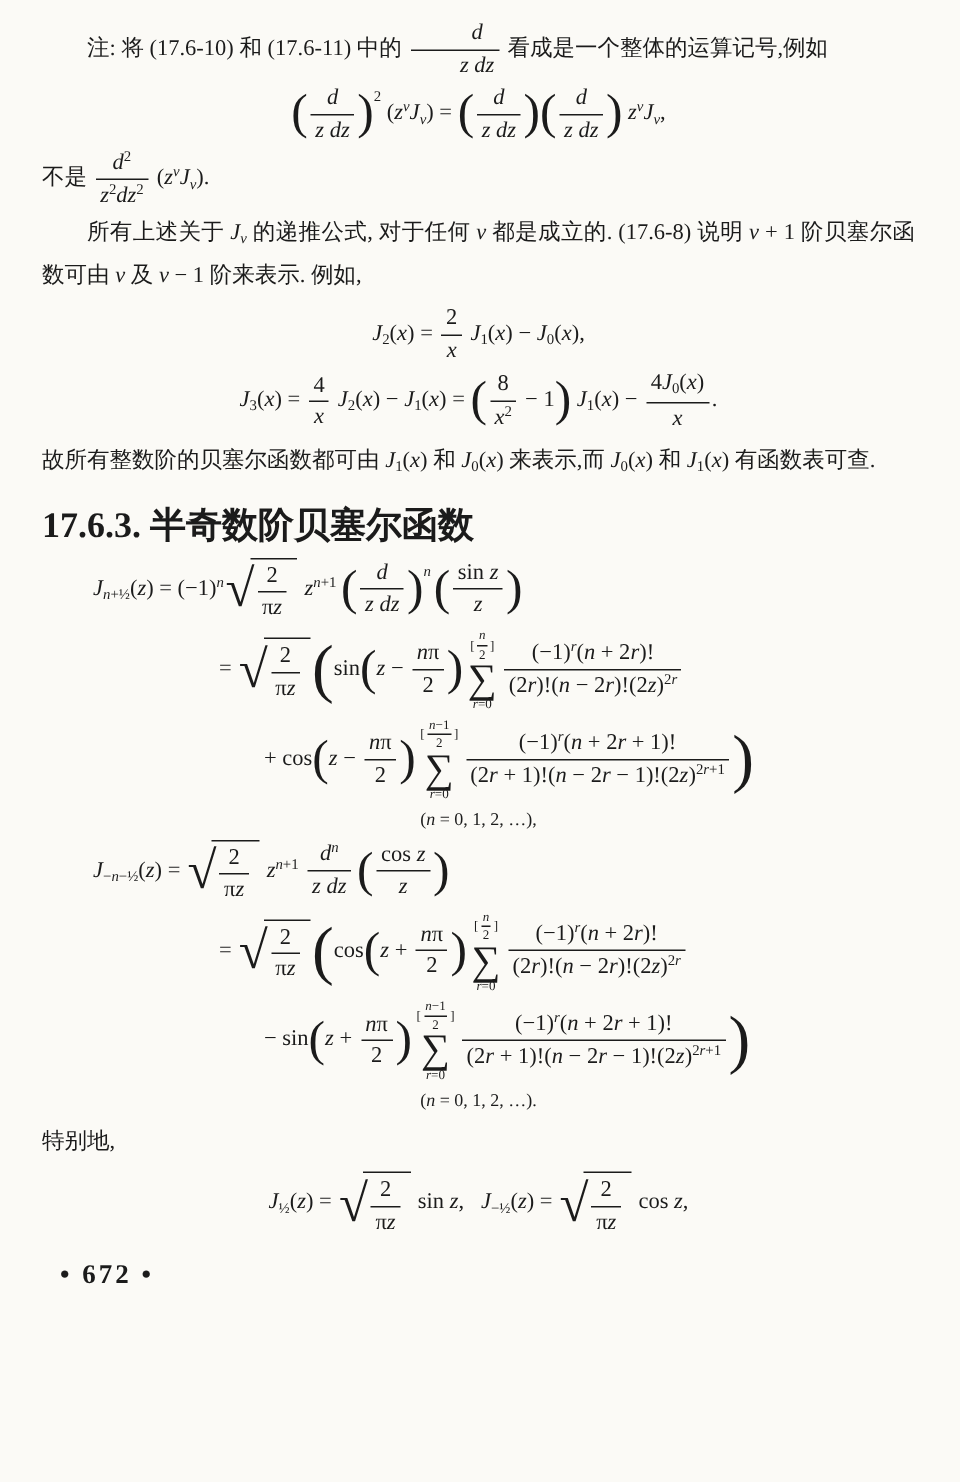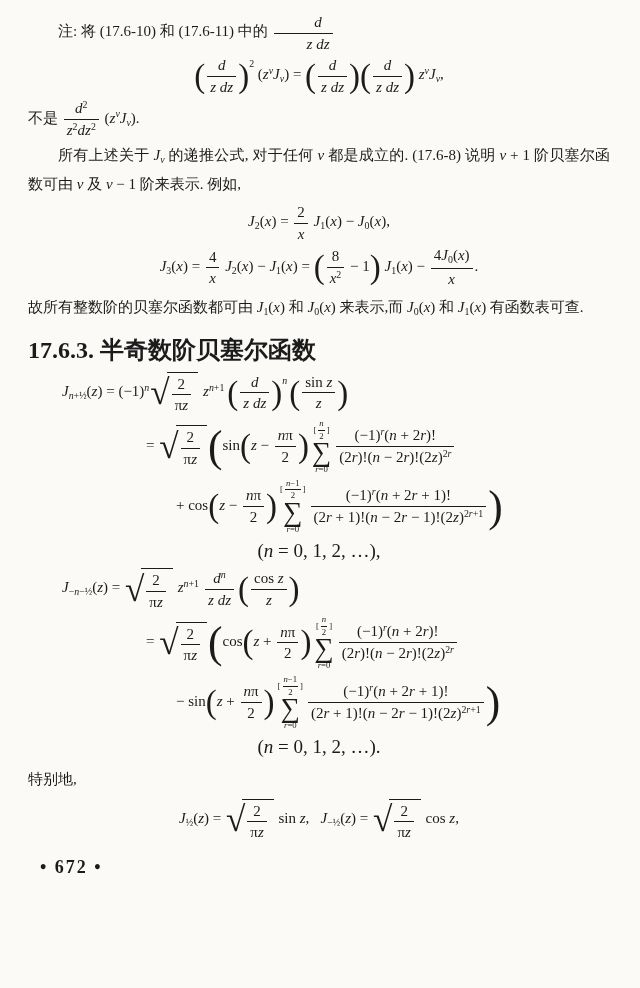--- a/index.html
+++ b/index.html
@@ -14,21 +14,21 @@
     box-sizing:border-box;
     padding:12px 30px 8px 28px;
     overflow:hidden;
   }
   
   .para{line-height:1.95;margin:2px 0;text-align:justify;}
   .indent{text-indent:2em;}
   
   .eq{margin:5px 0;line-height:1.25;white-space:nowrap;}
   .center{text-align:center;}
-  .cond{text-align:center;font-size:19px;margin:2px 0 6px;}
+  .cond{text-align:center;font-size:12px;margin:2px 0 6px;}
   .ind1{padding-left:34px;}
   .ind2{padding-left:118px;}
   .ind3{padding-left:148px;}
   .heading{
     font-size:24px;font-weight:bold;margin:12px 0 6px;
     font-family:"Liberation Serif","DejaVu Serif",serif;
   }
   .special-label{margin-top:4px;}
   .page-number{font-weight:bold;font-size:18px;margin-top:16px;padding-left:12px;letter-spacing:2px;}
   
@@ -49,21 +49,21 @@
   .sum>.sum-top{font-size:0.58em;line-height:1;display:inline-flex;align-items:center;}
   .sum>.sum-top .frac>.num{padding:0 1px 1px;}
   .sum>.sum-top .frac>.den{padding:1px 1px 0;}
   .sum>.sum-sigma{font-size:1.8em;line-height:0.85;}
   .sum>.sum-bot{font-size:0.58em;line-height:1;margin-top:1px;}
 </style>
 </head>
 <body>
 
 <div class="page">
-  <div class="para indent"><span class="mt">注: 将 (17.6-10) 和 (17.6-11) 中的 </span><span class="frac"><span class="num"><span class="mt it">d</span></span><span class="den"><span class="mt it">z dz</span></span></span></div>
+  <div class="para indent"><span class="mt">注: 将 (17.6-10) 和 (17.6-11) 中的 </span><span class="frac"><span class="num"><span class="mt it">d</span></span><span class="den"><span class="mt it">z dz</span></span></span><span class="mt"> 看成是一个整体的运算记号,例如</span></div>
   <div class="eq center"><span class="big-paren">(</span><span class="frac"><span class="num"><span class="mt it">d</span></span><span class="den"><span class="mt it">z dz</span></span></span><span class="big-paren">)</span><span class="sup"><span class="mt">2</span></span><span class="mt"> (</span><span class="mt it">z</span><span class="sup"><span class="mt it">ν</span></span><span class="mt it">J</span><span class="sub"><span class="mt it">ν</span></span><span class="mt">) = </span><span class="big-paren">(</span><span class="frac"><span class="num"><span class="mt it">d</span></span><span class="den"><span class="mt it">z dz</span></span></span><span class="big-paren">)</span><span class="big-paren">(</span><span class="frac"><span class="num"><span class="mt it">d</span></span><span class="den"><span class="mt it">z dz</span></span></span><span class="big-paren">)</span><span class="mt"> </span><span class="mt it">z</span><span class="sup"><span class="mt it">ν</span></span><span class="mt it">J</span><span class="sub"><span class="mt it">ν</span></span><span class="mt">,</span></div>
   <div class="para"><span class="mt">不是 </span><span class="frac"><span class="num"><span class="mt it">d</span><span class="sup"><span class="mt">2</span></span></span><span class="den"><span class="mt it">z</span><span class="sup"><span class="mt">2</span></span><span class="mt it">dz</span><span class="sup"><span class="mt">2</span></span></span></span><span class="mt"> (</span><span class="mt it">z</span><span class="sup"><span class="mt it">ν</span></span><span class="mt it">J</span><span class="sub"><span class="mt it">ν</span></span><span class="mt">).</span></div>
   <div class="para indent"><span class="mt">所有上述关于 </span><span class="mt it">J</span><span class="sub"><span class="mt it">ν</span></span><span class="mt"> 的递推公式, 对于任何 </span><span class="mt it">ν</span><span class="mt"> 都是成立的. (17.6-8) 说明 </span><span class="mt it">ν</span><span class="mt"> + 1 阶贝塞尔函数可由 </span><span class="mt it">ν</span><span class="mt"> 及 </span><span class="mt it">ν</span><span class="mt"> − 1 阶来表示. 例如,</span></div>
   <div class="eq center"><span class="mt it">J</span><span class="sub"><span class="mt">2</span></span><span class="mt">(</span><span class="mt it">x</span><span class="mt">) = </span><span class="frac"><span class="num"><span class="mt">2</span></span><span class="den"><span class="mt it">x</span></span></span><span class="mt"> </span><span class="mt it">J</span><span class="sub"><span class="mt">1</span></span><span class="mt">(</span><span class="mt it">x</span><span class="mt">) − </span><span class="mt it">J</span><span class="sub"><span class="mt">0</span></span><span class="mt">(</span><span class="mt it">x</span><span class="mt">),</span></div>
   <div class="eq center"><span class="mt it">J</span><span class="sub"><span class="mt">3</span></span><span class="mt">(</span><span class="mt it">x</span><span class="mt">) = </span><span class="frac"><span class="num"><span class="mt">4</span></span><span class="den"><span class="mt it">x</span></span></span><span class="mt"> </span><span class="mt it">J</span><span class="sub"><span class="mt">2</span></span><span class="mt">(</span><span class="mt it">x</span><span class="mt">) − </span><span class="mt it">J</span><span class="sub"><span class="mt">1</span></span><span class="mt">(</span><span class="mt it">x</span><span class="mt">) = </span><span class="big-paren">(</span><span class="frac"><span class="num"><span class="mt">8</span></span><span class="den"><span class="mt it">x</span><span class="sup"><span class="mt">2</span></span></span></span><span class="mt"> − 1</span><span class="big-paren">)</span><span class="mt"> </span><span class="mt it">J</span><span class="sub"><span class="mt">1</span></span><span class="mt">(</span><span class="mt it">x</span><span class="mt">) − </span><span class="frac"><span class="num"><span class="mt">4</span><span class="mt it">J</span><span class="sub"><span class="mt">0</span></span><span class="mt">(</span><span class="mt it">x</span><span class="mt">)</span></span><span class="den"><span class="mt it">x</span></span></span><span class="mt">.</span></div>
   <div class="para"><span class="mt">故所有整数阶的贝塞尔函数都可由 </span><span class="mt it">J</span><span class="sub"><span class="mt">1</span></span><span class="mt">(</span><span class="mt it">x</span><span class="mt">) 和 </span><span class="mt it">J</span><span class="sub"><span class="mt">0</span></span><span class="mt">(</span><span class="mt it">x</span><span class="mt">) 来表示,而 </span><span class="mt it">J</span><span class="sub"><span class="mt">0</span></span><span class="mt">(</span><span class="mt it">x</span><span class="mt">) 和 </span><span class="mt it">J</span><span class="sub"><span class="mt">1</span></span><span class="mt">(</span><span class="mt it">x</span><span class="mt">) 有函数表可查.</span></div>
   <div class="heading">17.6.3. 半奇数阶贝塞尔函数</div>
   <div class="eq ind1"><span class="mt it">J</span><span class="sub"><span class="mt it">n</span><span class="mt">+½</span></span><span class="mt">(</span><span class="mt it">z</span><span class="mt">) = (−1)</span><span class="sup"><span class="mt it">n</span></span><span class="sqrt">
         <span class="rad">√</span>
         <span class="radicand"><span class="frac"><span class="num"><span class="mt">2</span></span><span class="den"><span class="mt">π</span><span class="mt it">z</span></span></span></span>

